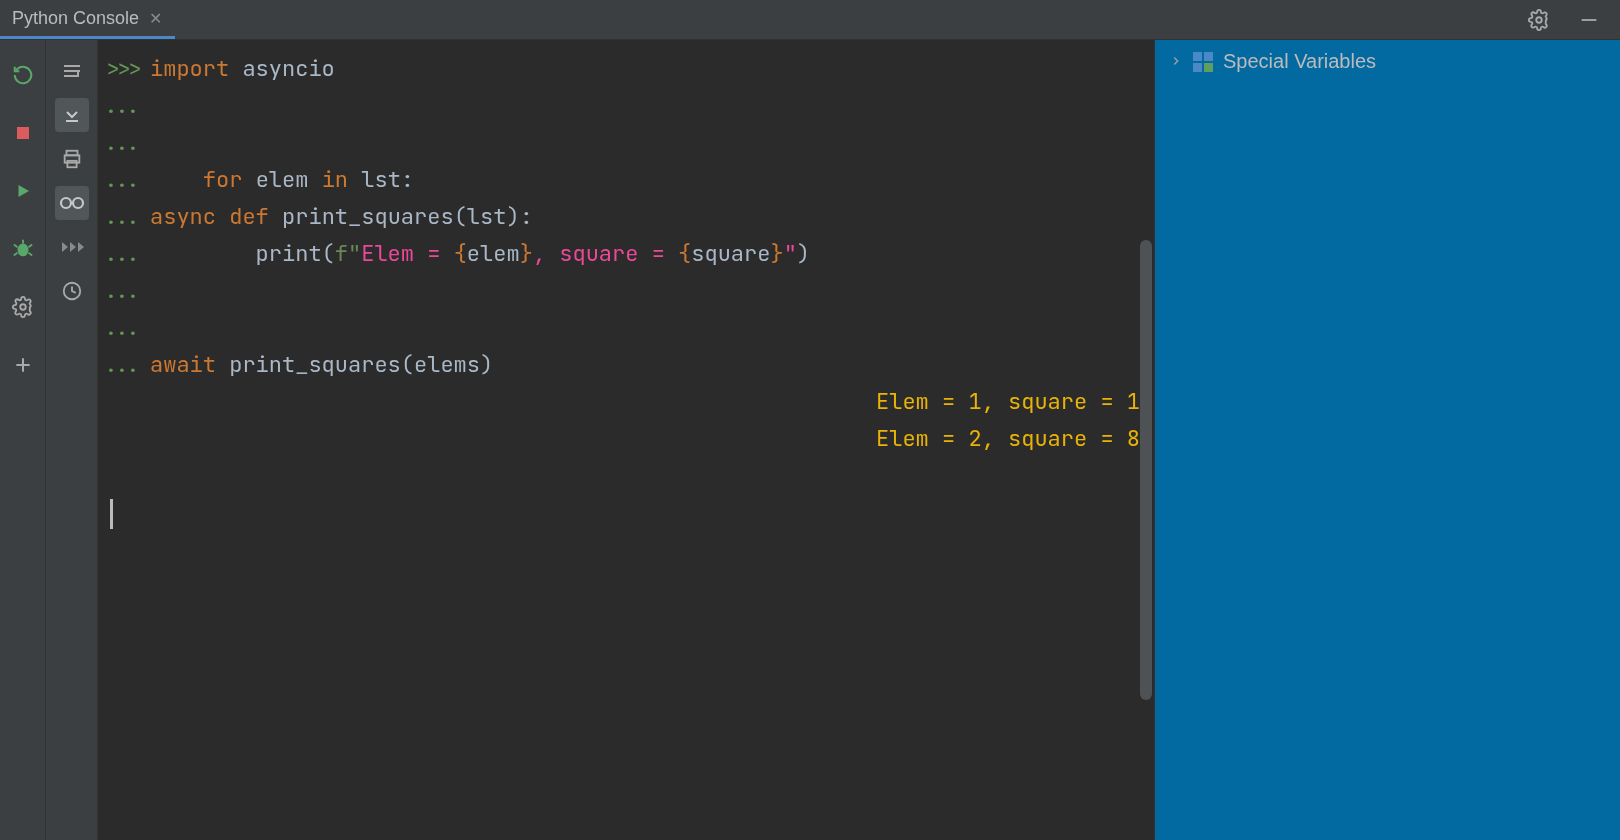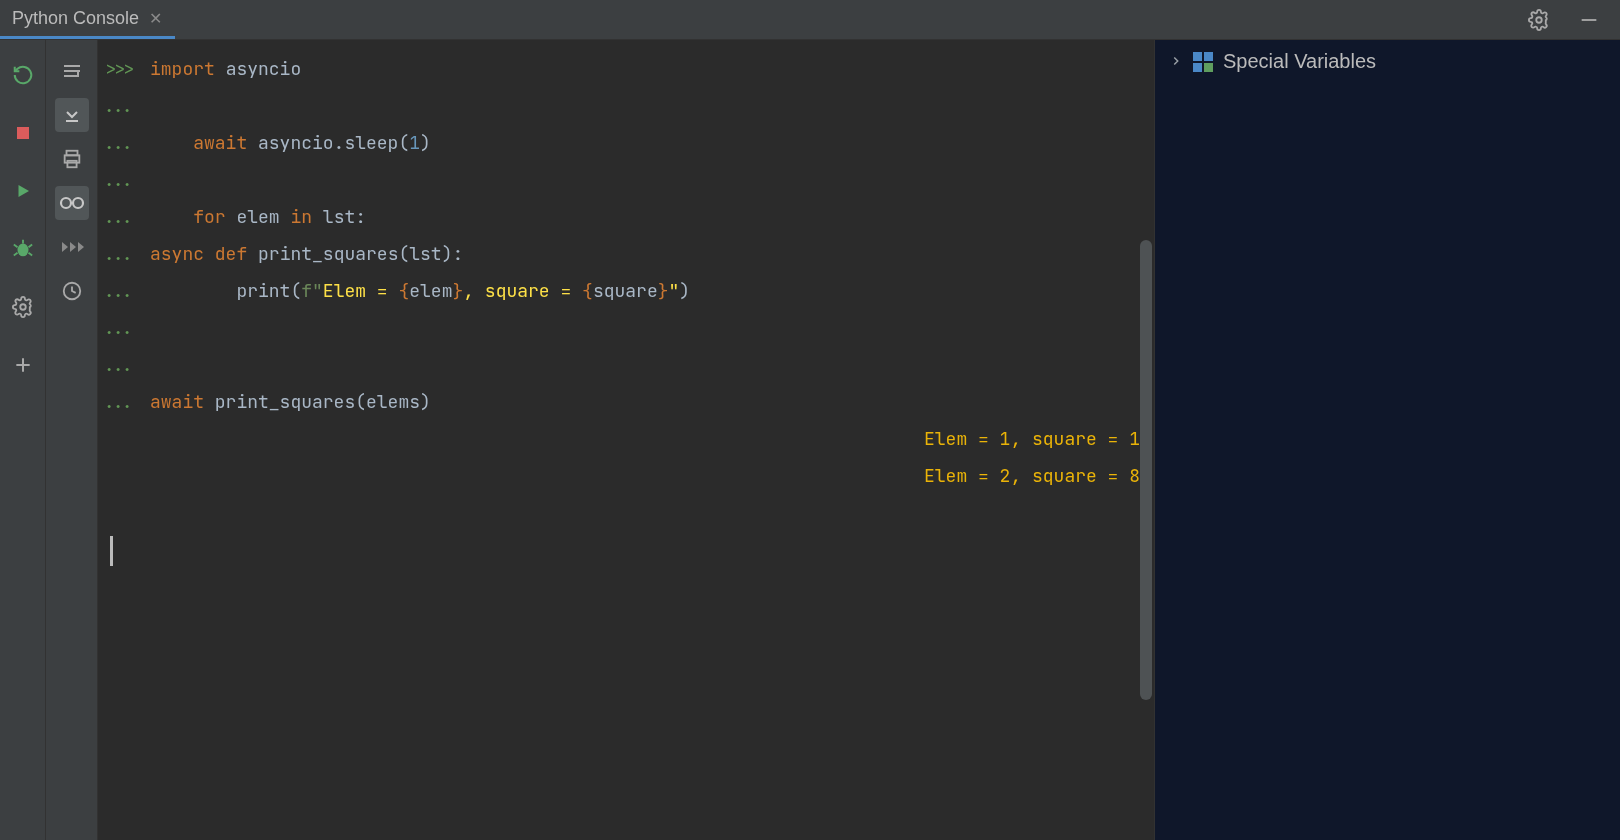--- a/index.html
+++ b/index.html
@@ -89,21 +89,21 @@
     flex: 1;
     display: flex;
     min-width: 0;
   }
   .console {
     flex: 1;
     background: #2b2b2b;
     position: relative;
     padding: 10px 0 16px 0;
     font-family: "JetBrains Mono", Menlo, Consolas, monospace;
-    font-size: 18px;
+    font-size: 22px;
     line-height: 37px;
     color: #a9b7c6;
     overflow: hidden;
   }
   .console-inner {
     padding-right: 14px;
   }
   .code-line { white-space: pre; }
   .prompt-col {
     display: inline-block;
@@ -120,37 +120,37 @@
     background: #4e5254;
     border-radius: 6px;
   }
   .tok-kw { color: #cc7832; }
   .tok-def { color: #a9b7c6; }
   .tok-num { color: #6897bb; }
   .tok-op { color: #a9b7c6; }
   .tok-prefix { color: #6a8759; }
   .tok-fbrace { color: #cc7832; }
   .tok-fexpr { color: #a9b7c6; }
-  .tok-strlit { color: #fde047; }
+  .tok-strlit { color: #ec4899; }
   .output-line {
     padding-left: 4px;
     color: #eab308;
     text-align: right;
   }
   .cursor {
     display: inline-block;
     width: 3px;
     height: 30px;
     background: #bbbbbb;
     vertical-align: middle;
     margin-left: 12px;
   }
   .sidebar {
     width: 466px;
-    background: #0f172a;
+    background: #0369a1;
     border-left: 1px solid #323232;
     padding: 10px 14px;
   }
   .side-row {
     display: flex;
     align-items: center;
     gap: 10px;
     font-size: 20px;
     color: #bbbbbb;
   }
@@ -277,21 +277,20 @@
             <polyline points="12 7 12 12 16 14"></polyline>
         </svg>
       </span>
     </div>
 
     <div class="console-wrap">
       <div class="console">
         <div class="console-inner" id="console-lines">
             <div class="code-line"><span class="prompt-col">&gt;&gt;&gt; </span><span class="tok-kw">import</span><span> </span><span class="tok-def">asyncio</span></div>
             <div class="code-line"><span class="prompt-col">... </span></div>
-            <div class="code-line"><span class="prompt-col">... </span><span>    </span><span class="tok-kw">await</span><span> </span><span class="tok-def">asyncio.sleep(</span><span class="tok-num">1</span><span class="tok-def">)</span></div>
             <div class="code-line"><span class="prompt-col">... </span></div>
             <div class="code-line"><span class="prompt-col">... </span><span>    </span><span class="tok-kw">for</span><span> </span><span class="tok-def">elem</span><span> </span><span class="tok-kw">in</span><span> </span><span class="tok-def">lst:</span></div>
             <div class="code-line"><span class="prompt-col">... </span><span class="tok-kw">async</span><span> </span><span class="tok-kw">def</span><span> </span><span class="tok-def">print_squares</span><span class="tok-op">(lst):</span></div>
             <div class="code-line"><span class="prompt-col">... </span><span>        </span><span class="tok-def">print(</span><span class="tok-prefix">f"</span><span class="tok-strlit">Elem = </span><span class="tok-fbrace">{</span><span class="tok-fexpr">elem</span><span class="tok-fbrace">}</span><span class="tok-strlit">, square = </span><span class="tok-fbrace">{</span><span class="tok-fexpr">square</span><span class="tok-fbrace">}</span><span class="tok-strlit">"</span><span class="tok-def">)</span></div>
             <div class="code-line"><span class="prompt-col">... </span></div>
             <div class="code-line"><span class="prompt-col">... </span></div>
             <div class="code-line"><span class="prompt-col">... </span><span class="tok-kw">await</span><span> </span><span class="tok-def">print_squares(elems)</span></div>
             <div class="code-line output-line">Elem = 1, square = 1</div>
             <div class="code-line output-line">Elem = 2, square = 8</div>
             <div class="code-line">&nbsp;</div>

